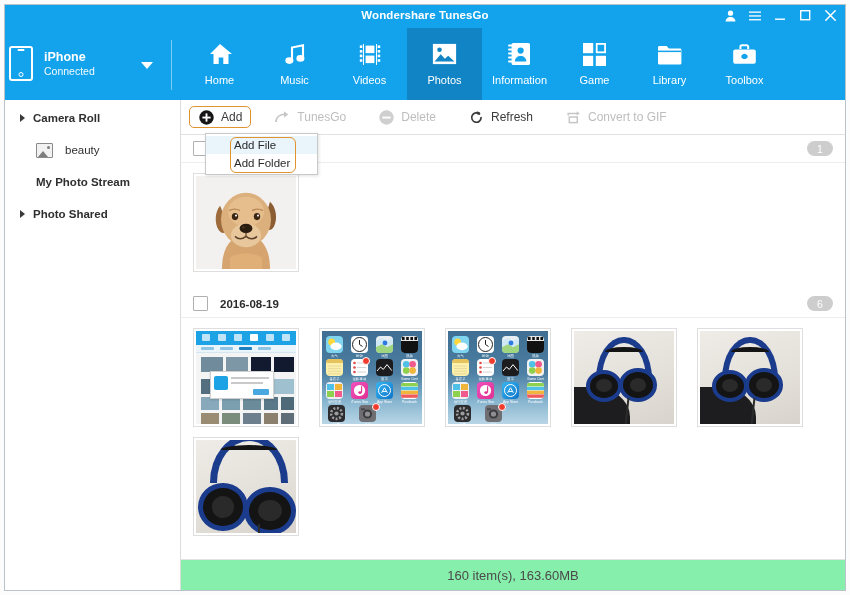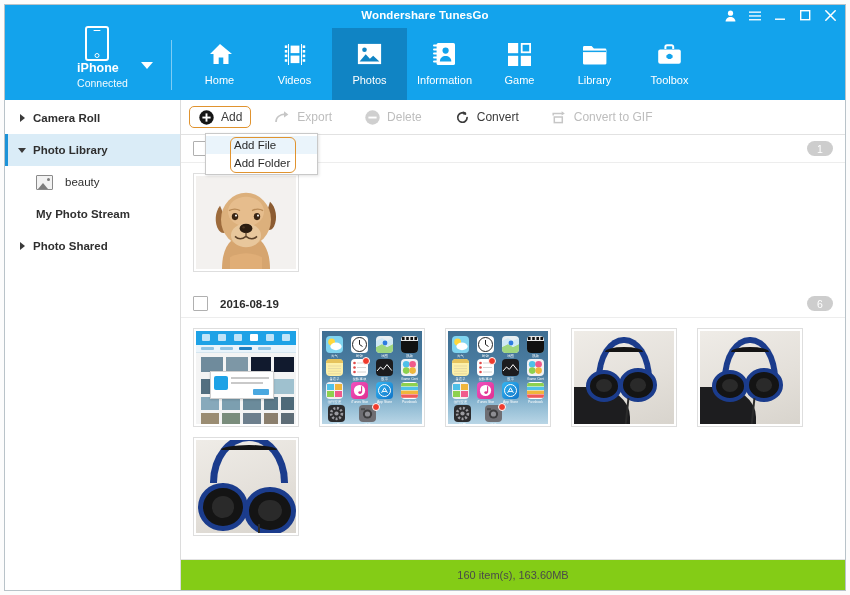--- a/index.html
+++ b/index.html
@@ -81,24 +81,23 @@
     background: #13a3ec;
     flex: 0 0 auto;
     display: flex;
     align-items: stretch;
     position: relative;
   }
   .device {
     width: 166px;
     display: flex;
     align-items: center;
-    padding-left: 18px;
+    padding-left: 4px;
     box-sizing: border-box;
     position: relative;
-    flex-direction: column;
   }
   .device-icon {
     width: 20px;
     height: 31px;
     border: 2px solid #ffffff;
     border-radius: 3px;
     position: relative;
     flex: 0 0 auto;
     margin-top: -2px;
   }
@@ -463,23 +462,23 @@
   .hp-cord { position:absolute; width:2px; background:#2b2b2b;}
 
   
   .statusbar {
     height: 30px;
     flex: 0 0 auto;
     border-top: 1px solid #e2e2e2;
     display: flex;
     align-items: center;
     justify-content: center;
-    font-size: 11px;
+    font-size: 13px;
     color: #4a4a4a;
-    background: #84cc16;
+    background: #86efac;
   }
 </style>
 </head>
 <body>
 
 <div id="app">
   <div class="window">
 
     <div class="titlebar">
       <div class="title-text">Wondershare TunesGo</div>
@@ -532,20 +531,30 @@
 
         <div class="nav-item">
           <div class="nav-ico">
             <svg width="26" height="24" viewBox="0 0 26 24">
                 <path d="M13 2L25 12h-3.5v10h-5.2v-6.5h-4.6V22H6.5V12H3z" fill="#fff"></path>
               </svg>
           </div>
           <div class="nav-label">Home</div>
         </div>
 
+        <div class="nav-item">
+          <div class="nav-ico">
+            <svg width="24" height="24" viewBox="0 0 24 24">
+                <path d="M9 18.5V5.5l11-2.2v13" stroke="#fff" stroke-width="2.1" fill="none" stroke-linecap="round"></path>
+                <ellipse cx="6.4" cy="18.6" rx="4" ry="3.3" fill="#fff"></ellipse>
+                <ellipse cx="17.4" cy="16.4" rx="4" ry="3.3" fill="#fff"></ellipse>
+              </svg>
+          </div>
+          <div class="nav-label">Music</div>
+        </div>
 
         <div class="nav-item">
           <div class="nav-ico">
             <svg width="24" height="23" viewBox="0 0 24 23">
                 <rect x="1" y="1" width="22" height="21" fill="#fff"></rect>
                 <rect x="1" y="1" width="4" height="21" fill="#13a3ec"></rect>
                 <rect x="19" y="1" width="4" height="21" fill="#13a3ec"></rect>
                 <g fill="#fff">
                   <rect x="1.8" y="2.4" width="2.5" height="2.6"></rect>
                   <rect x="1.8" y="7" width="2.5" height="2.6"></rect>
@@ -635,26 +644,20 @@
 
       <div class="sidebar">
 
         <div class="side-item">
           <span class="tw">
               <span class="caret-right"></span>
             </span>
           <span class="side-label">Camera Roll</span>
         </div>
 
-        <div class="side-item selected">
-          <span class="tw">
-              <span class="caret-down"></span>
-            </span>
-          <span class="side-label">Photo Library</span>
-        </div>
 
         <div class="side-child">
           <span class="child-ico"></span>
           <span class="side-label">beauty</span>
         </div>
 
         <div class="side-item plain">
           <span class="side-label">My Photo Stream</span>
         </div>
 
@@ -682,41 +685,41 @@
             <span>Add</span>
           </div>
 
           <div class="tb-btn disabled">
             <span class="tb-ico">
               <svg width="15" height="14" viewBox="0 0 15 14">
                   <path d="M1 12c0-5 4-7.6 9.2-7.8" stroke="#c6c6c6" stroke-width="1.7" fill="none"></path>
                   <path d="M9 1.2l4.4 3.2L9 7.6z" fill="#c6c6c6"></path>
                 </svg>
             </span>
-            <span>Export</span>
+            <span>TunesGo</span>
           </div>
 
           <div class="tb-btn disabled">
             <span class="tb-ico">
               <svg width="15" height="15" viewBox="0 0 15 15">
                   <circle cx="7.5" cy="7.5" r="7.2" fill="#cfcfcf"></circle>
                   <rect x="3.4" y="6.6" width="8.2" height="1.9" fill="#fff"></rect>
                 </svg>
             </span>
             <span>Delete</span>
           </div>
 
           <div class="tb-btn">
             <span class="tb-ico">
               <svg width="15" height="15" viewBox="0 0 15 15">
                   <path d="M12.1 7.5a4.7 4.7 0 11-1.6-3.5" stroke="#3b3b3b" stroke-width="1.7" fill="none" stroke-linecap="round"></path>
                   <path d="M7.6 1.3l3.6 1.2-2.4 2.7z" fill="#3b3b3b"></path>
                 </svg>
             </span>
-            <span>Convert</span>
+            <span>Refresh</span>
           </div>
 
           <div class="tb-btn disabled">
             <span class="tb-ico">
               <svg width="16" height="14" viewBox="0 0 16 14">
                   <path d="M2.2 5.6V3.4h9.4" stroke="#c6c6c6" stroke-width="1.5" fill="none"></path>
                   <path d="M10.6 1.2l3.2 2.2-3.2 2.2z" fill="#c6c6c6"></path>
                   <rect x="3.3" y="7" width="8" height="5.6" fill="none" stroke="#c6c6c6" stroke-width="1.5"></rect>
                 </svg>
             </span>

